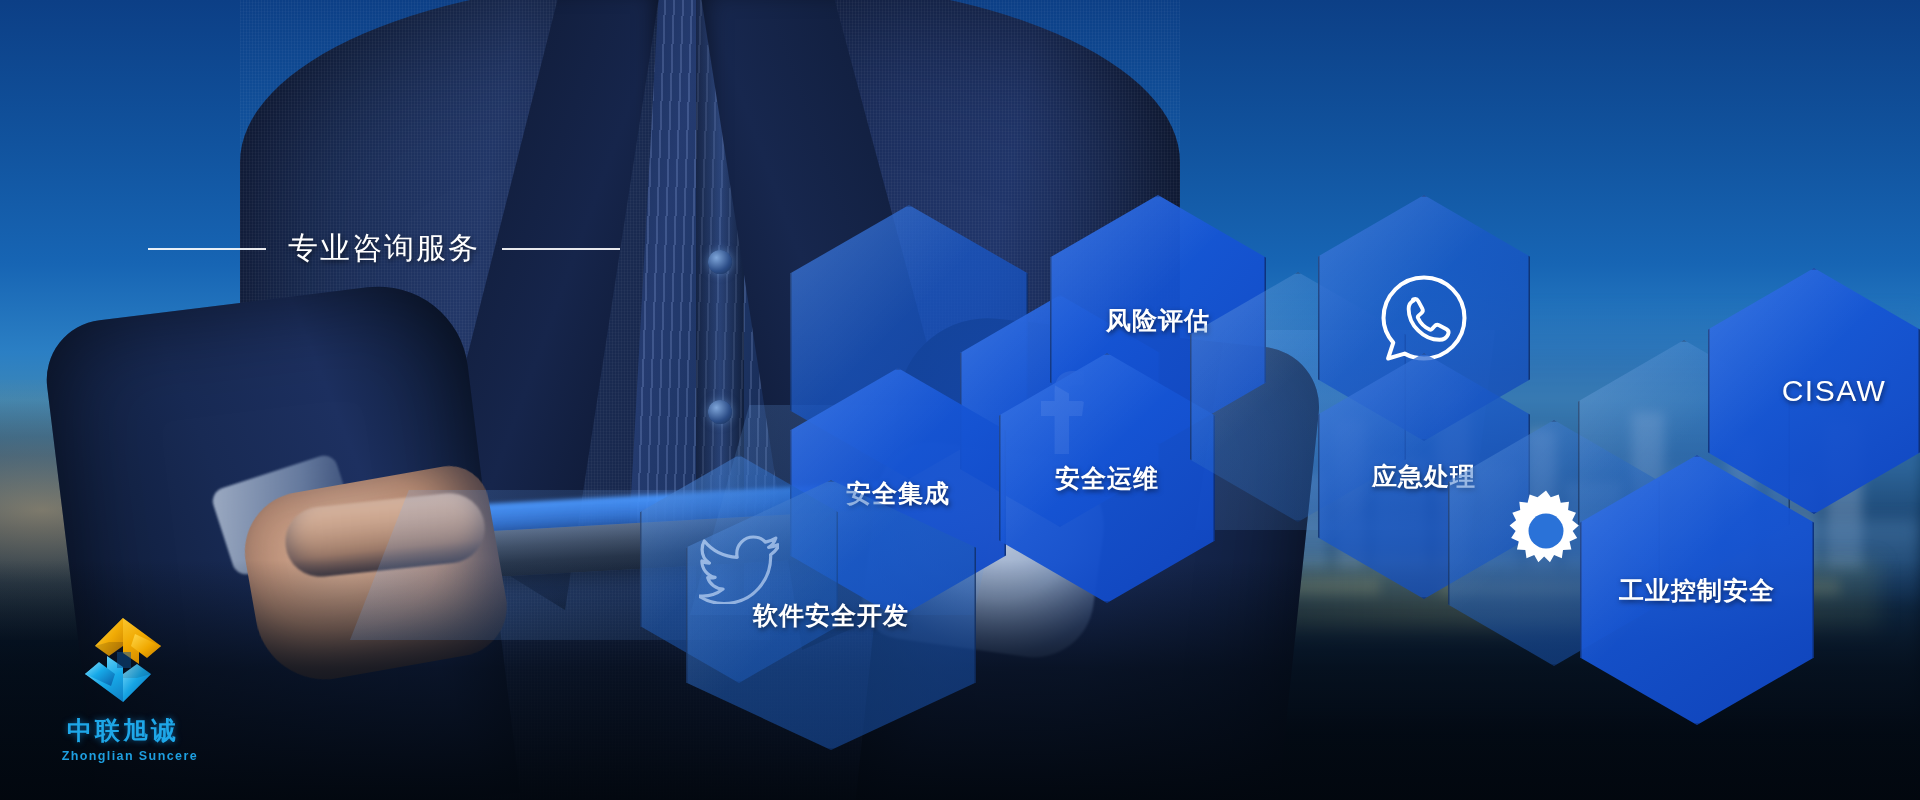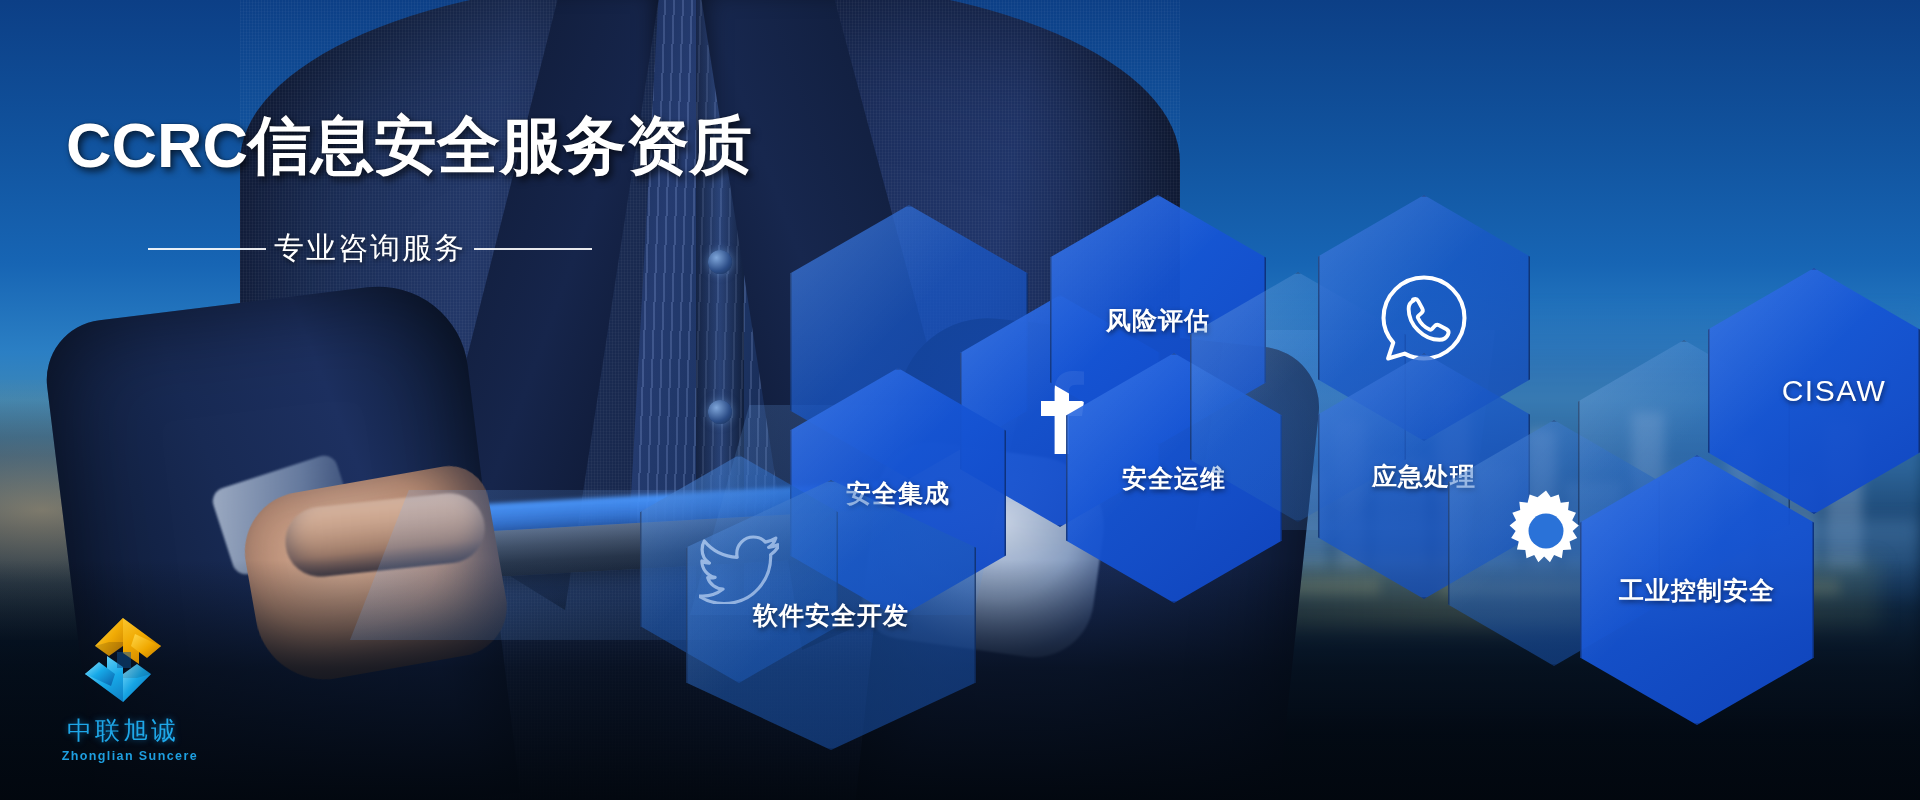--- a/index.html
+++ b/index.html
@@ -175,34 +175,34 @@
   .title {
     position:absolute; left:66px; top:103px;
     font-size:63px; font-weight:bold; color:#ffffff;
     letter-spacing:0px;
     text-shadow:3px 4px 7px rgba(0,0,0,0.65), 0 0 2px rgba(0,0,0,0.5);
     white-space:nowrap;
     font-family:"Liberation Sans","DejaVu Sans",sans-serif;
   }
   .subtitle-row {
     position:absolute; left:148px; top:228px;
-    display:flex; align-items:center; gap:8px;
+    display:flex; align-items:center; gap:22px;
   }
   .sub-line { width:118px; height:2px; background:rgba(255,255,255,0.9); }
   .subtitle {
     font-size:30px; color:#ffffff; letter-spacing:2px; white-space:nowrap;
     text-shadow:1px 2px 5px rgba(0,0,0,0.6);
   }
 
   
   .logo { position:absolute; left:48px; top:612px; width:150px; }
   .logo-mark { position:relative; width:108px; height:96px; margin:0 auto; }
   .logo-text-cn {
     margin-top:6px; text-align:center;
-    font-size:25px; font-weight:normal; color:#1ea7e8;
+    font-size:25px; font-weight:bold; color:#1ea7e8;
     letter-spacing:3px;
     text-shadow:0 0 6px rgba(20,140,220,0.6);
   }
   .logo-text-en {
     text-align:right; font-size:12.5px; font-weight:bold;
     color:#1e9fe0; letter-spacing:1.4px; margin-top:2px;
   }
 
   
   .hexes { position:absolute; inset:0; }
@@ -293,21 +293,20 @@
     <div class="cuff-l"></div>
     <div class="tablet-glow"></div>
     <div class="tablet"></div>
     <div class="hand-l"></div>
     <div class="hand-l-fingers"></div>
     <div class="hand-r"></div>
   </div>
 
   <div class="bg-dark-bottom"></div>
 
-  <div class="title">CCRC信息安全服务资质</div>
   <div class="subtitle-row">
     <span class="sub-line"></span>
     <span class="subtitle">专业咨询服务</span>
     <span class="sub-line"></span>
   </div>
 
   <div class="hexes">
 
     <div class="glass" style="left:350px; top:490px; width:420px; height:150px; clip-path:polygon(14% 0,100% 0,100% 100%,0 100%);"></div>
     <div class="glass" style="left:690px; top:405px; width:330px; height:210px; clip-path:polygon(18% 0,100% 0,86% 100%,0 100%);"></div>
@@ -343,21 +342,21 @@
     <div class="hex f-soft" style="left:686px; top:480px; width:290px; height:270px;">
       <div class="hex-edge"></div>
       <span class="hex-label">软件安全开发</span>
     </div>
 
     <div class="hex f-strong" style="left:1050px; top:195px; width:216px; height:250px;">
       <div class="hex-edge"></div>
       <span class="hex-label">风险评估</span>
     </div>
 
-    <div class="hex f-strong" style="left:1066px; top:353px; width:216px; height:250px;">
+    <div class="hex f-strong" style="left:999px; top:353px; width:216px; height:250px;">
       <div class="hex-edge"></div>
       <span class="hex-label">安全运维</span>
     </div>
 
     <div class="hex f-ghost" style="left:1190px; top:272px; width:216px; height:250px;">
       <div class="hex-edge"></div>
     </div>
 
     <div class="hex f-mid" style="left:1318px; top:195px; width:212px; height:246px;">
       <div class="hex-edge"></div>

